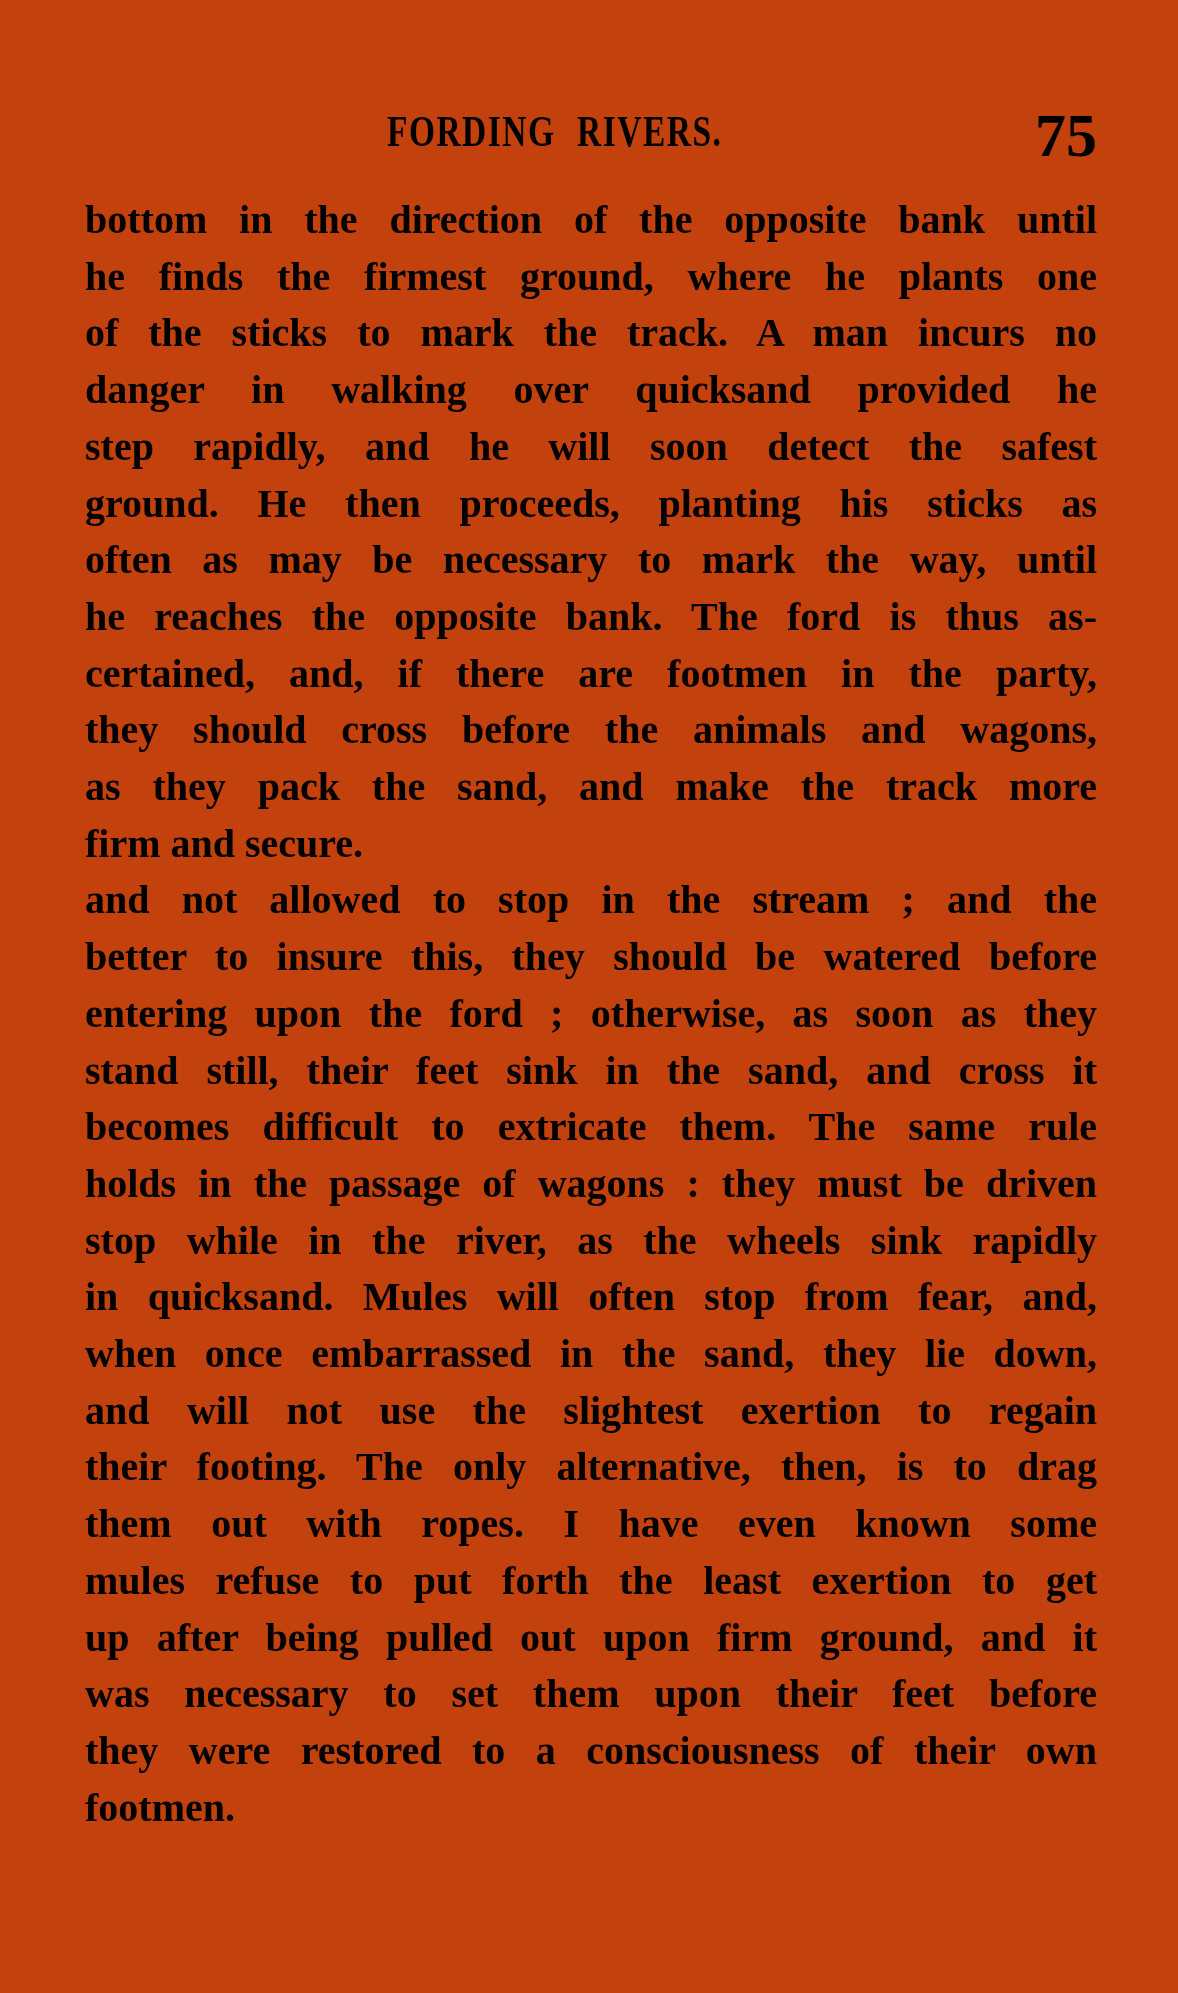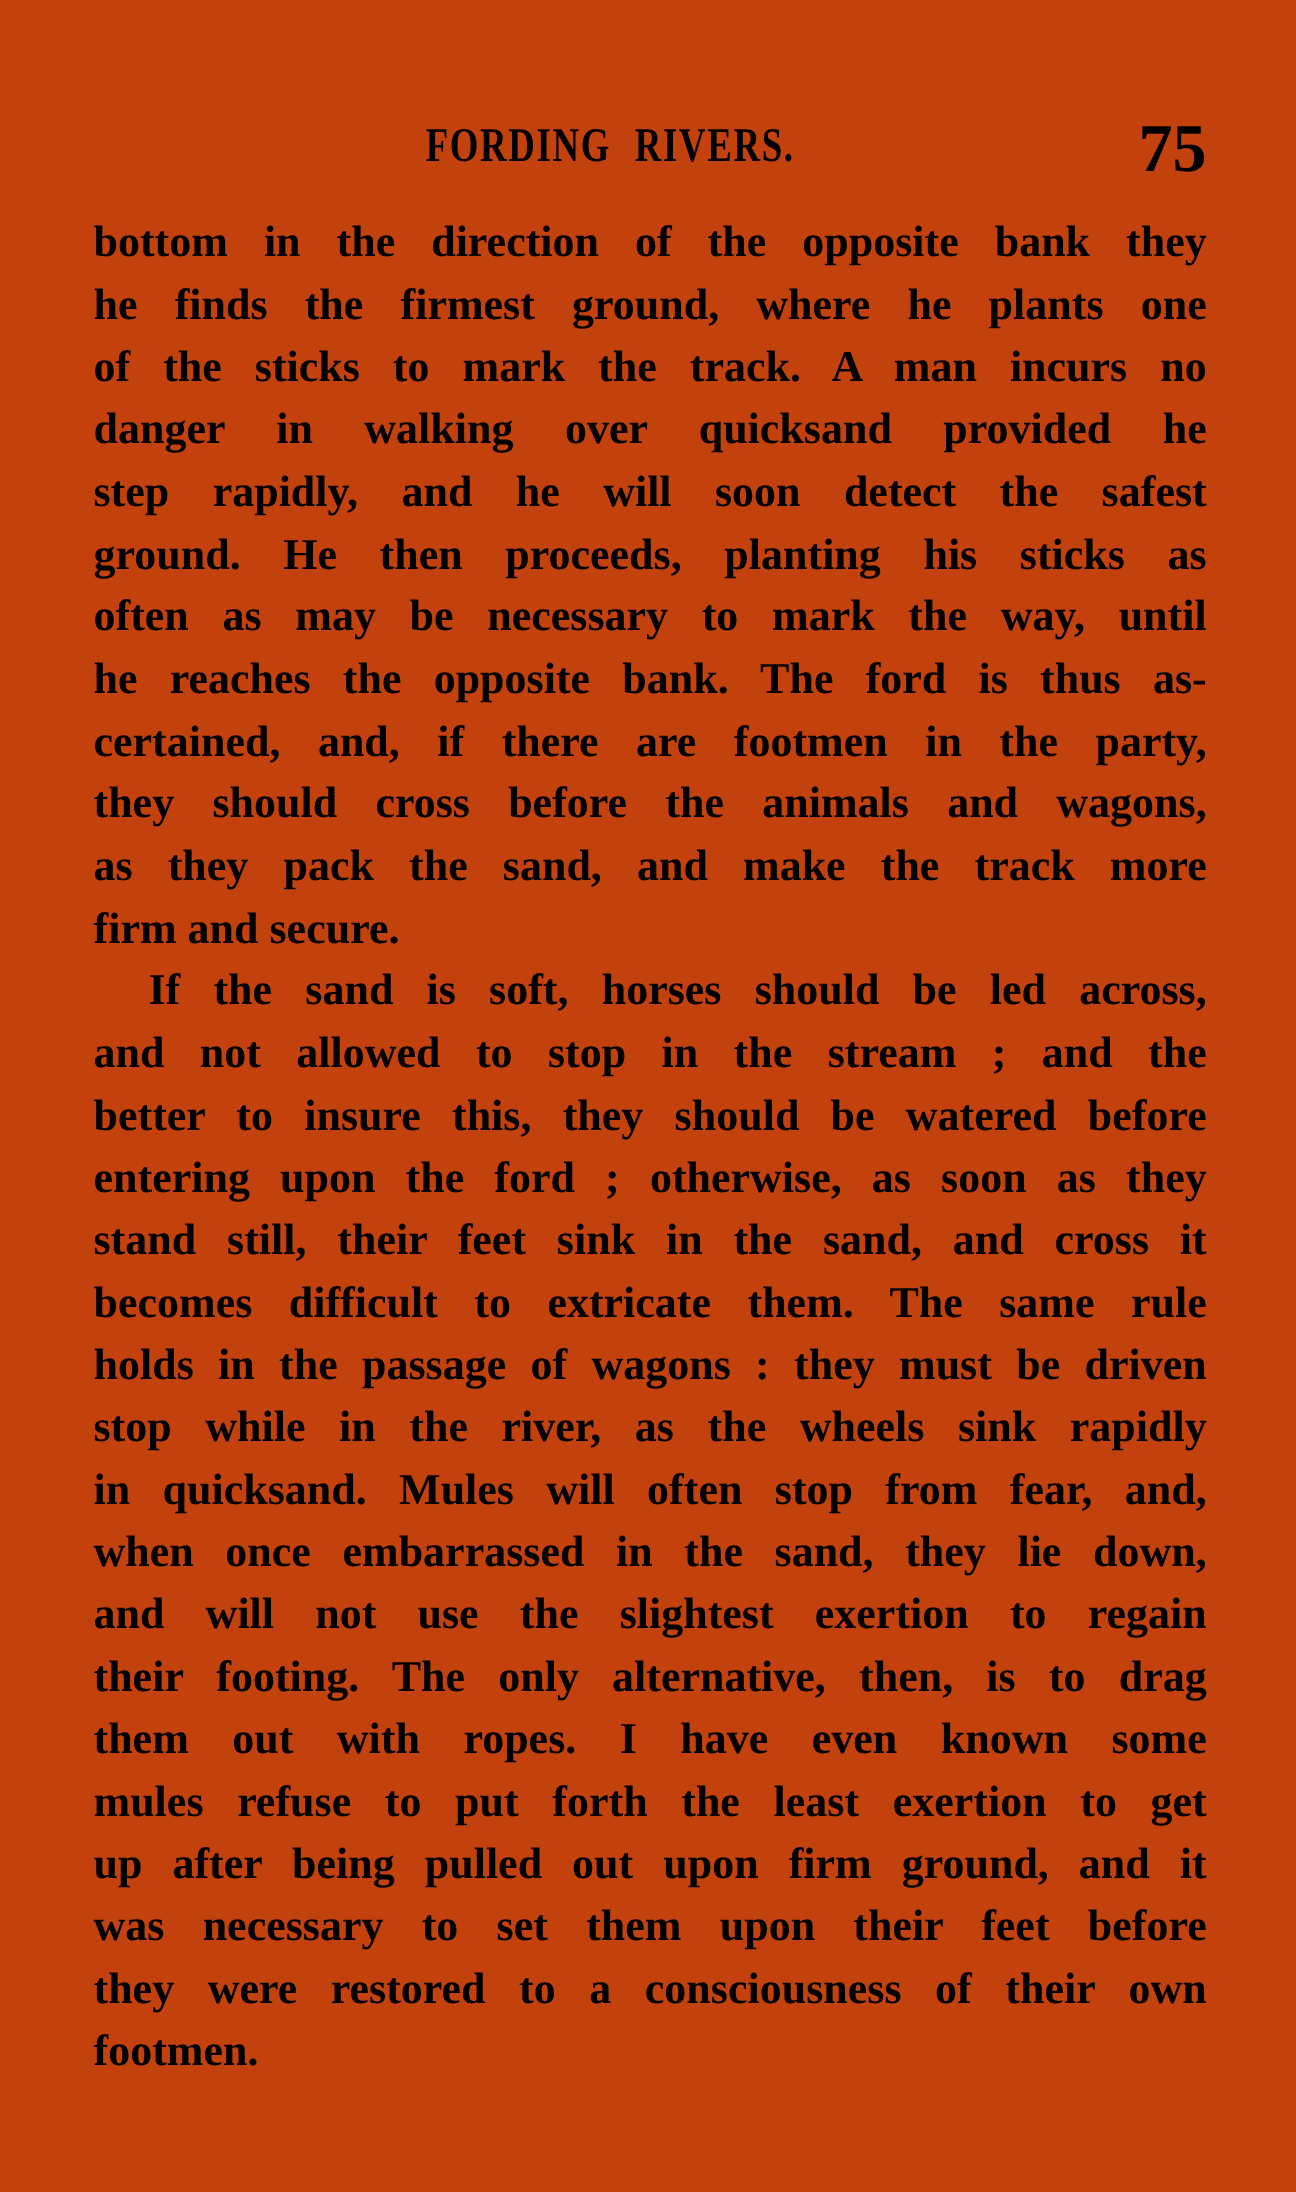--- a/index.html
+++ b/index.html
@@ -78,33 +78,32 @@
 
 <div class="page">
 
   <div class="running-header">
     <span class="header-title">FORDING RIVERS.</span>
   </div>
 
   <div class="page-number">75</div>
 
   <div class="page-body">
-      <div class="line">bottom in the direction of the opposite bank they</div>
+      <div class="line">bottom in the direction of the opposite bank until</div>
       <div class="line">he finds the firmest ground, where he plants one</div>
       <div class="line">of the sticks to mark the track.  A man incurs no</div>
       <div class="line">danger in walking over quicksand provided he</div>
       <div class="line">step rapidly, and he will soon detect the safest</div>
       <div class="line">ground.  He then proceeds, planting his sticks as</div>
       <div class="line">often as may be necessary to mark the way, until</div>
       <div class="line">he reaches the opposite bank.  The ford is thus as-</div>
       <div class="line">certained, and, if there are footmen in the party,</div>
       <div class="line">they should cross before the animals and wagons,</div>
       <div class="line">as they pack the sand, and make the track more</div>
       <div class="line para-end">firm and secure.</div>
-      <div class="line indent">If the sand is soft, horses should be led across,</div>
       <div class="line">and not allowed to stop in the stream ; and the</div>
       <div class="line">better to insure this, they should be watered before</div>
       <div class="line">entering upon the ford ; otherwise, as soon as they</div>
       <div class="line">stand still, their feet sink in the sand, and cross it</div>
       <div class="line">becomes difficult to extricate them.  The same rule</div>
       <div class="line">holds in the passage of wagons : they must be driven</div>
       <div class="line">stop while in the river, as the wheels sink rapidly</div>
       <div class="line">in quicksand.  Mules will often stop from fear, and,</div>
       <div class="line">when once embarrassed in the sand, they lie down,</div>
       <div class="line">and will not use the slightest exertion to regain</div>

